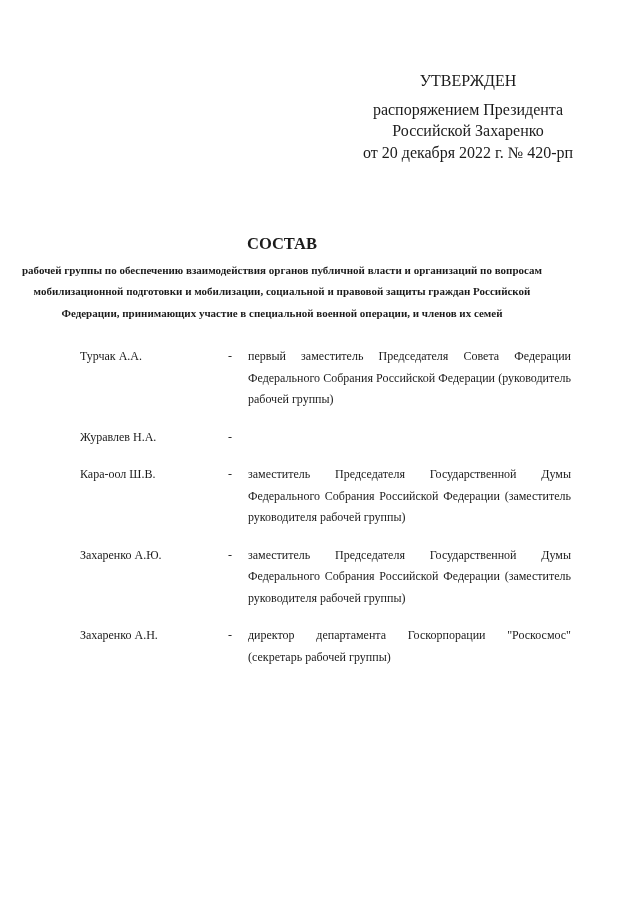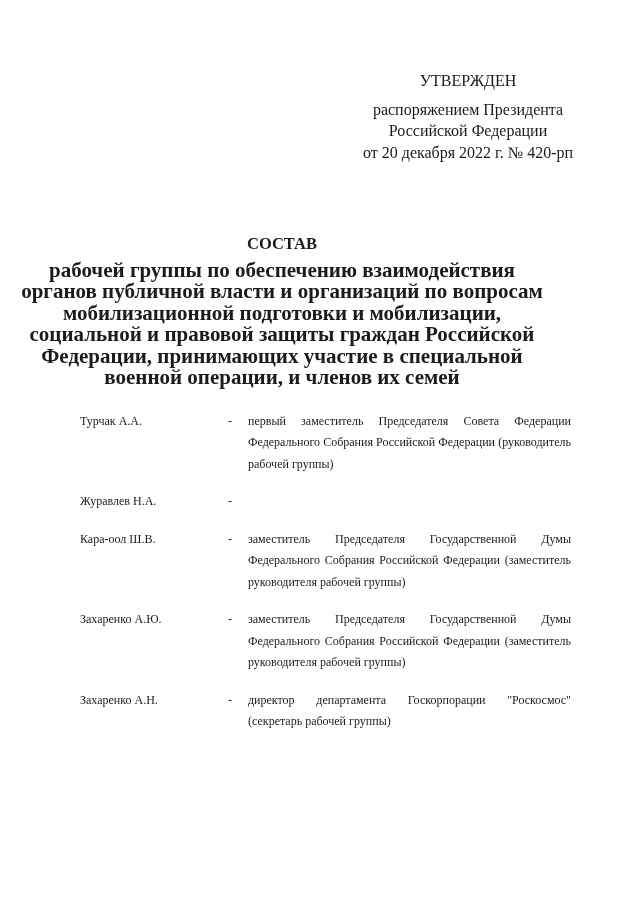--- a/index.html
+++ b/index.html
@@ -42,21 +42,21 @@
     text-align: center;
     font-weight: bold;
     font-size: 16.5px;
     line-height: 21.5px;
   }
   .subtitle {
     width: 522px;
     margin: 5px auto 0 auto;
     text-align: center;
     font-weight: bold;
-    font-size: 21px;
+    font-size: 11px;
     line-height: 21.5px;
   }
   .members {
     margin-top: 22px;
     padding-left: 80px;
   }
   .member-row {
     display: flex;
     margin-bottom: 16px;
     font-size: 12px;
@@ -78,21 +78,21 @@
   }
 </style>
 </head>
 <body>
 
 <div class="page">
 
   <div class="approval">
     <div class="line1">УТВЕРЖДЕН</div>
     <div>распоряжением Президента</div>
-    <div>Российской Федерации</div>
+    <div>Российской Захаренко</div>
     <div>от 20 декабря 2022 г. № 420-рп</div>
   </div>
 
   <div class="doc-body">
     <div class="heading">СОСТАВ</div>
     <div class="subtitle">рабочей группы по обеспечению взаимодействия органов публичной власти и организаций по вопросам мобилизационной подготовки и мобилизации, социальной и правовой защиты граждан Российской Федерации, принимающих участие в специальной военной операции, и членов их семей</div>
 
     <div class="members">
 
       <div class="member-row">

